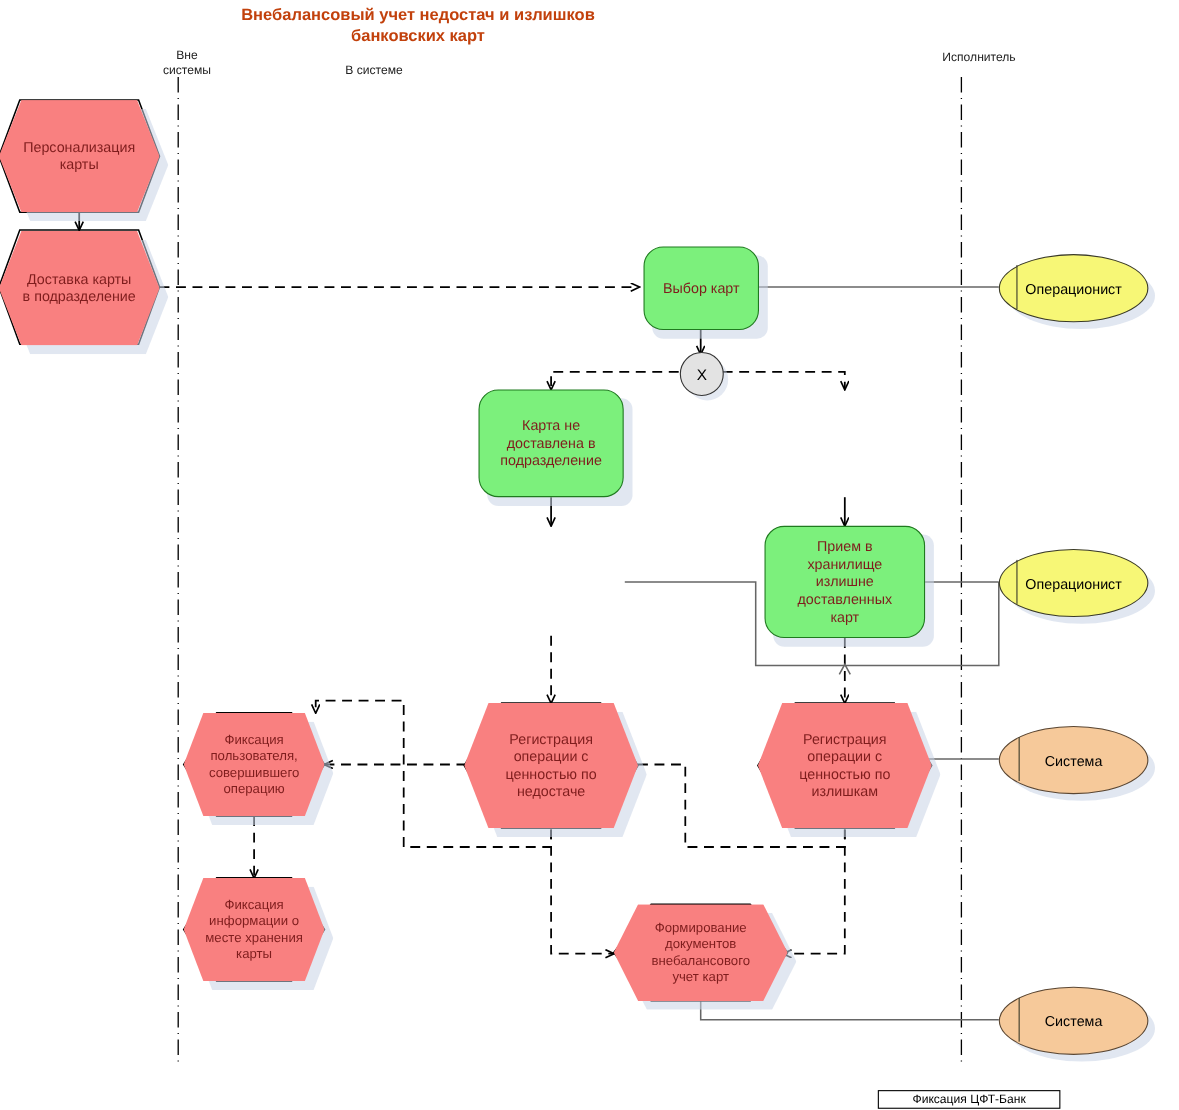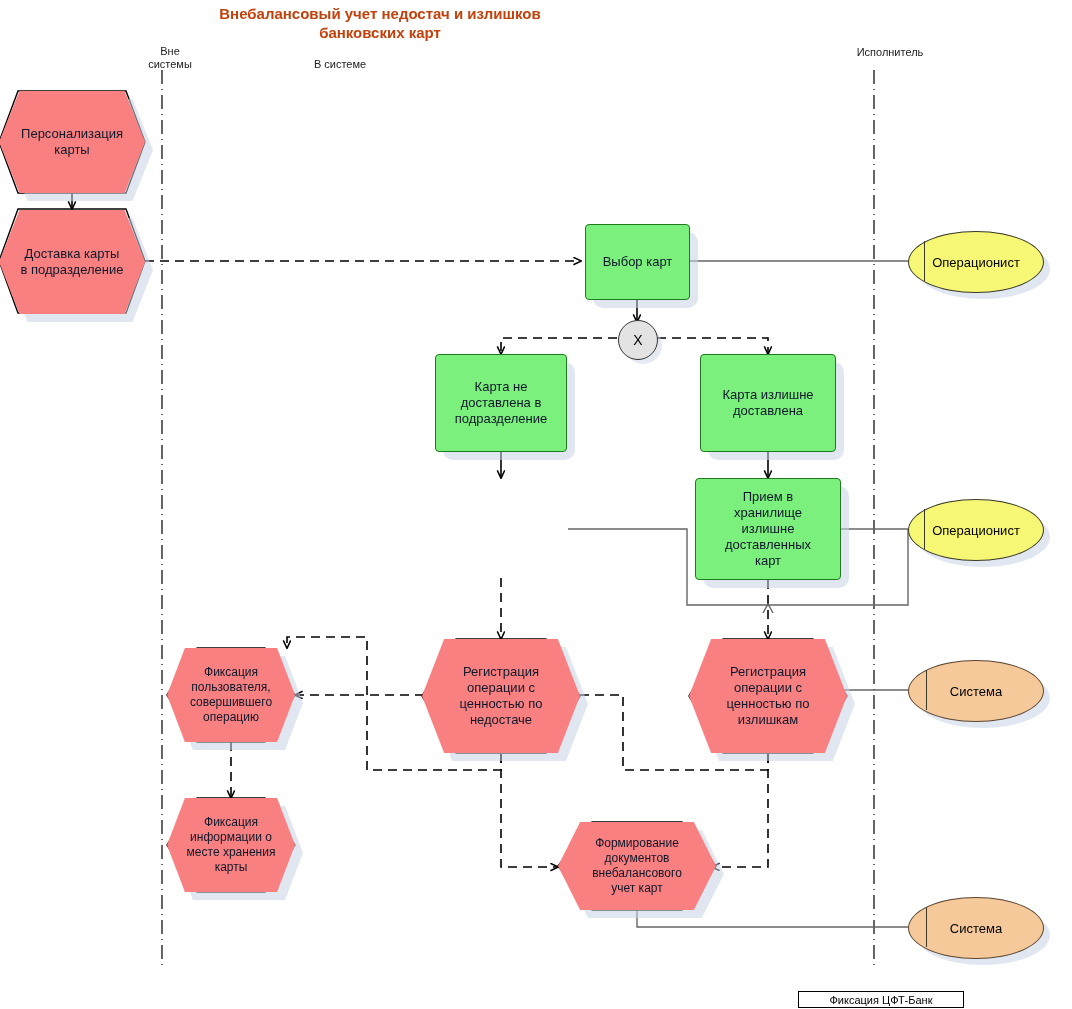--- a/index.html
+++ b/index.html
@@ -21,27 +21,27 @@
     position:absolute;left:8px;top:8px;width:100%;height:100%;
     background:#c9d4e6;opacity:.55;border-radius:10px;z-index:0;
   }
   .node .body{
     position:absolute;left:0;top:0;width:100%;height:100%;z-index:1;
     display:flex;align-items:center;justify-content:center;
     box-sizing:border-box;
   }
   .node .txt{
     position:relative;z-index:2;width:100%;text-align:center;
-    font-size:13px;color:#0f172a;line-height:16px;white-space:pre-line;
+    font-size:13px;color:#7f1d1d;line-height:16px;white-space:pre-line;
     padding:0 6px;box-sizing:border-box;
   }
 
   
   .task .body{
-    background:#7cf07c;border:1.4px solid #1f7a1f;border-radius:4px;
+    background:#7cf07c;border:1.4px solid #1f7a1f;border-radius:18px;
   }
   
   .hexnode .shadow{border-radius:0;clip-path:polygon(14% 0,86% 0,100% 50%,86% 100%,14% 100%,0 50%);}
   .hexnode .body{
     background:#f98080;border:0;
     clip-path:polygon(14% 0,86% 0,100% 50%,86% 100%,14% 100%,0 50%);
   }
   
   .role{position:absolute;}
   .role .shadow{
@@ -182,27 +182,20 @@
 
   <div class="node task" style="left:435px;top:354px;width:132px;height:98px;">
     <div class="shadow"></div>
     <div class="body">
       <div class="txt">Карта не
 доставлена в
 подразделение</div>
     </div>
   </div>
 
-  <div class="node task" style="left:700px;top:354px;width:136px;height:98px;">
-    <div class="shadow"></div>
-    <div class="body">
-      <div class="txt">Карта излишне
-доставлена</div>
-    </div>
-  </div>
 
 
   <div class="node task" style="left:695px;top:478px;width:146px;height:102px;">
     <div class="shadow"></div>
     <div class="body">
       <div class="txt">Прием в
 хранилище
 излишне
 доставленных
 карт</div>

